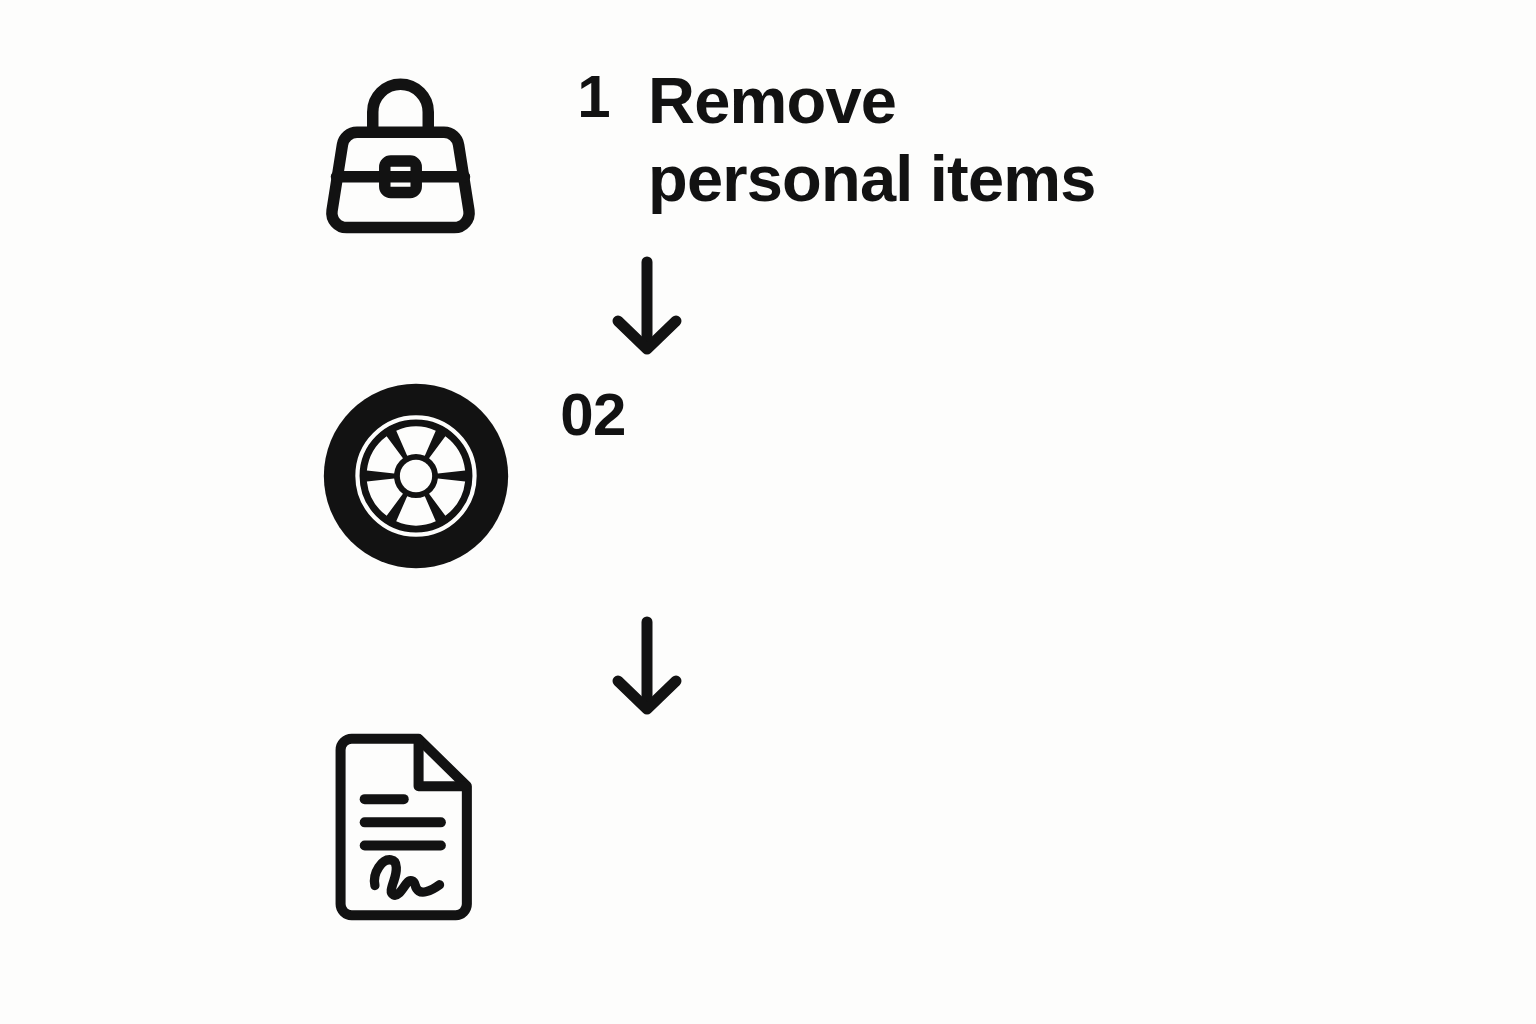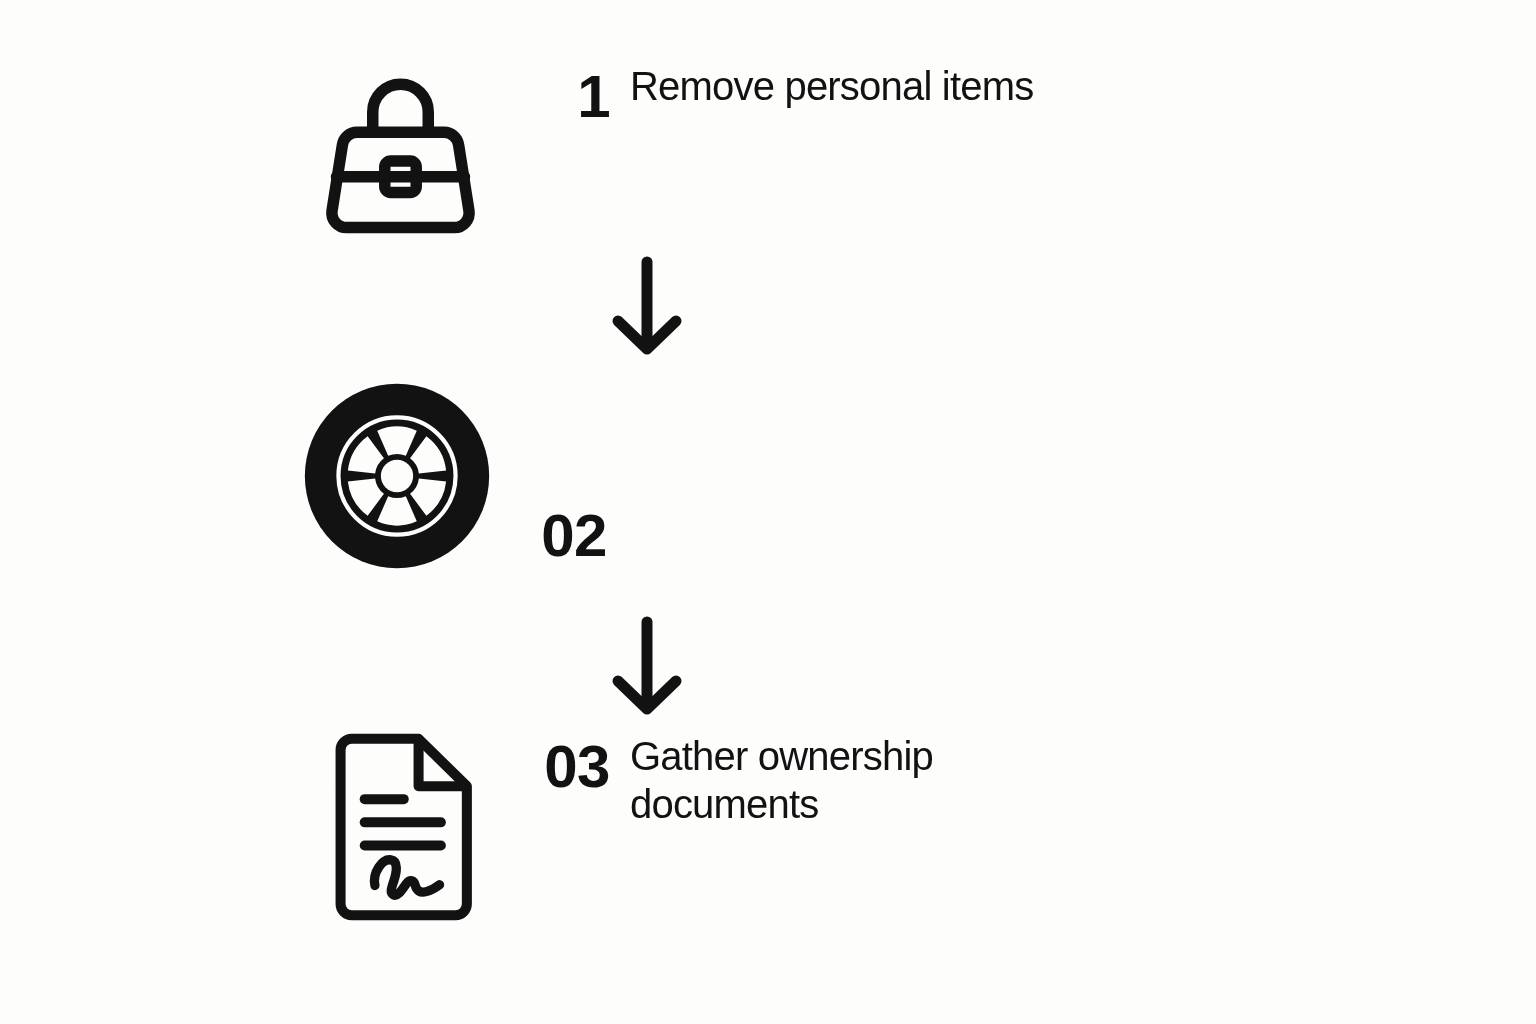--- a/index.html
+++ b/index.html
@@ -51,32 +51,32 @@
     text-align: right;
     font-size: 60px;
     font-weight: 700;
     letter-spacing: -0.5px;
     line-height: 1.18;
     color: #121212;
     white-space: nowrap;
   }
 
   .step-label {
-    margin-left: 20px;
-    font-size: 40px;
-    font-weight: 400;
+    margin-left: 38px;
+    font-size: 65px;
+    font-weight: 700;
     line-height: 1.2;
     letter-spacing: -0.8px;
     color: #121212;
     max-width: 480px;
   }
 
   
   #step-1 { left: 300px; top: 62px;  }
-  #step-2 { left: 297px; top: 380px; align-items: flex-end; }
+  #step-2 { left: 316px; top: 380px; }
   #step-3 { left: 300px; top: 732px; }
 
   
   .arrow {
     position: absolute;
     left: 592px;
     width: 110px;
     height: 112px;
   }
   #arrow-1 { top: 252px; }
@@ -190,19 +190,15 @@
         <path d="M23 48.5 H64"></path>
         <path d="M23 61 H64"></path>
 
         <path d="M28.5 82.5 c-1.5 -7 4 -14.5 8.6 -13.8 c4 0.6 3.2 6.4 1.6 11.2
                  c-1.1 3.4 -2.4 6.6 -0.3 7.6 c2.7 1.3 5.2 -3.6 7.2 -6.2
                  c1.8 -2.3 4 -1.7 4.6 1.1 c0.6 2.7 2.6 4.3 5.9 3.4
                  c2.7 -0.7 5.3 -2.3 7.2 -3.7" stroke-width="5.0"></path>
       </svg>
     </div>
 
-    <div class="step-body">
-      <div class="step-number">03</div>
-      <div class="step-label">Gather ownership documents</div>
-    </div>
   </div>
 
 </div>
 
 </body></html>

